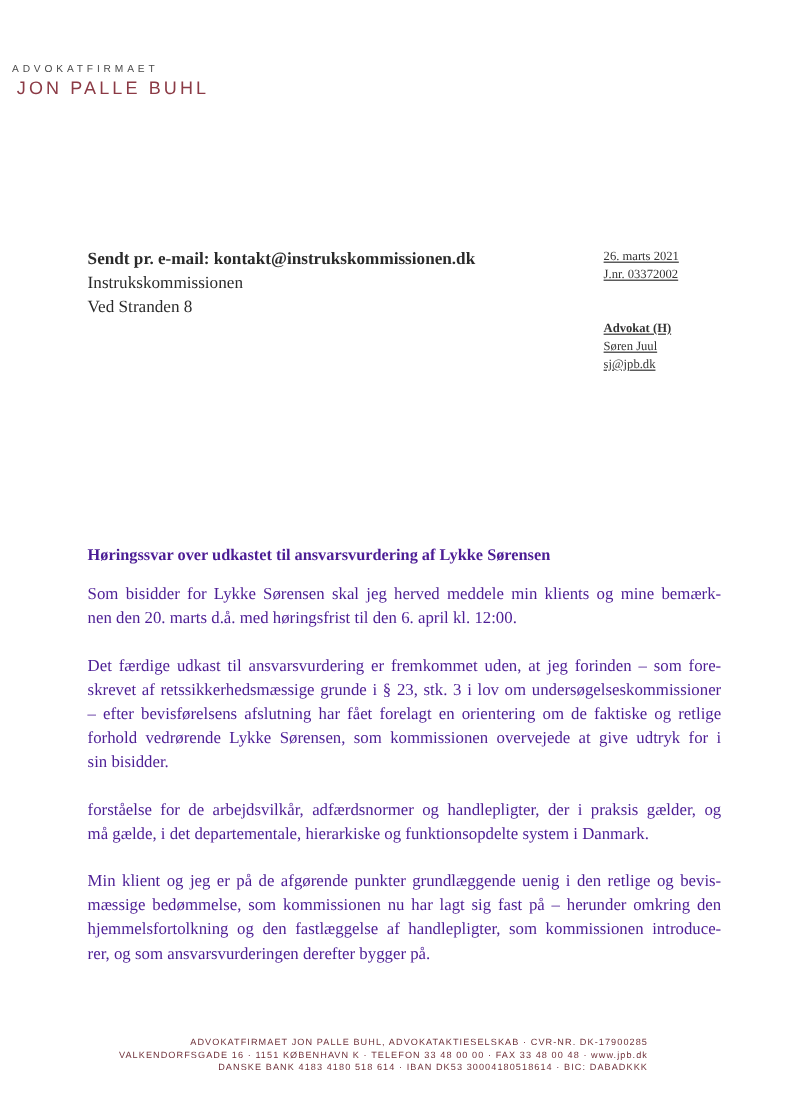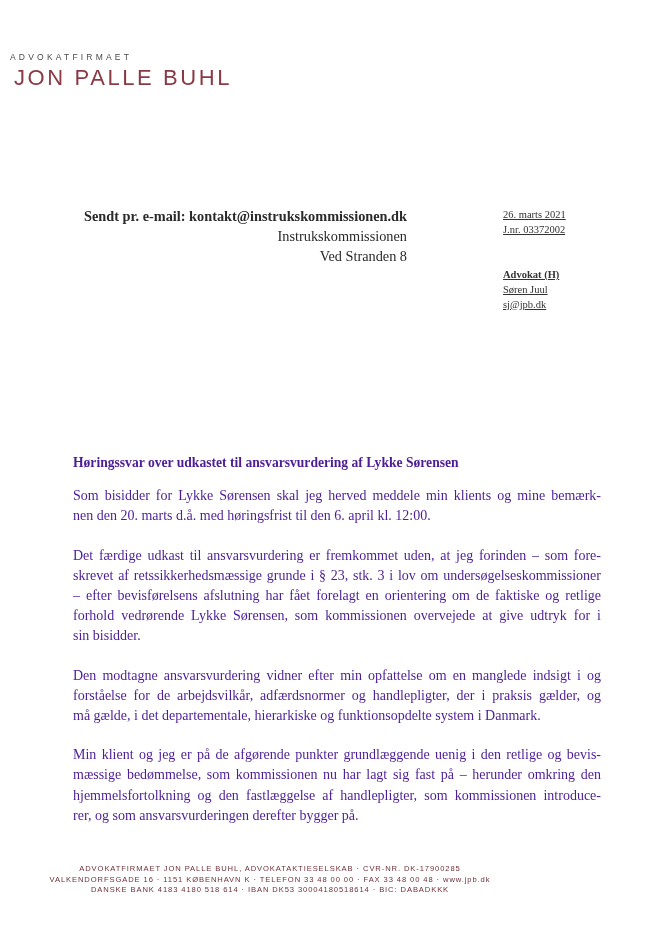--- a/index.html
+++ b/index.html
@@ -1,30 +1,30 @@
 <!DOCTYPE html>
 <html><head>
 <meta charset="utf-8">
 <style>
   html, body { margin:0; padding:0; background:#ffffff; }
   body { width:661px; height:933px; position:relative; overflow:hidden; font-family:"Liberation Serif","DejaVu Serif",serif; color:#2a2a2a; }
   .letterhead { position:absolute; left:0; top:52px; width:661px; text-align:left; }
   .lh-top { font-family:"Liberation Sans","DejaVu Sans",sans-serif; font-size:8.5px; letter-spacing:3.2px; color:#4a4a4a; margin-left:10px; }
-  .lh-name { font-family:"Liberation Sans","DejaVu Sans",sans-serif; font-size:22px; letter-spacing:2.6px; color:#8b3a45; margin-top:3px; margin-left:14px; }
-  .recipient { position:absolute; left:84px; top:206px; font-size:14.3px; line-height:20px;text-align:right; }
+  .lh-name { font-family:"Liberation Sans","DejaVu Sans",sans-serif; font-size:15px; letter-spacing:2.6px; color:#8b3a45; margin-top:3px; margin-left:14px; }
+  .recipient { position:absolute; left:73px; top:206px; font-size:14.3px; line-height:20px; }
   .recipient .bold { font-weight:bold; }
   .meta { position:absolute; left:503px; top:207px; font-size:10.5px; line-height:15px; color:#333;text-decoration:underline; }
   .meta .gap { height:30px; }
   .meta .bold { font-weight:bold; }
   .body { position:absolute; left:73px; top:453px; width:528px; font-size:14px; line-height:20.2px; color:#4c1d95; }
   .subject { font-weight:bold; font-size:13.6px; margin-bottom:13px; }
   .para { text-align:justify; margin:0 0 19px 0; }
   .line { display:block; text-align:justify; text-align-last:justify; white-space:nowrap; }
   .line.last { text-align-last:left; }
-  .footer { position:absolute; left:0; top:864px; width:540px; text-align:center; font-family:"Liberation Sans","DejaVu Sans",sans-serif; font-size:7.6px; letter-spacing:0.9px; color:#6e2f38; line-height:10.5px; }
+  .footer { position:absolute; left:0; top:864px; width:540px; text-align:right; font-family:"Liberation Sans","DejaVu Sans",sans-serif; font-size:7.6px; letter-spacing:0.9px; color:#6e2f38; line-height:10.5px; }
 </style>
 </head>
 <body>
 
 <div class="letterhead">
   <div class="lh-top">ADVOKATFIRMAET</div>
   <div class="lh-name">JON PALLE BUHL</div>
 </div>
 
 <div class="recipient">
@@ -52,21 +52,20 @@
 
   <div class="para">
     <span class="line">Det færdige udkast til ansvarsvurdering er fremkommet uden, at jeg forinden – som fore-</span>
     <span class="line">skrevet af retssikkerhedsmæssige grunde i § 23, stk. 3 i lov om undersøgelseskommissioner</span>
     <span class="line">– efter bevisførelsens afslutning har fået forelagt en orientering om de faktiske og retlige</span>
     <span class="line">forhold vedrørende Lykke Sørensen, som kommissionen overvejede at give udtryk for i</span>
     <span class="line last">sin bisidder.</span>
   </div>
 
   <div class="para">
-    <span class="line">Den modtagne ansvarsvurdering vidner efter min opfattelse om en manglede indsigt i og</span>
     <span class="line">forståelse for de arbejdsvilkår, adfærdsnormer og handlepligter, der i praksis gælder, og</span>
     <span class="line last">må gælde, i det departementale, hierarkiske og funktionsopdelte system i Danmark.</span>
   </div>
 
   <div class="para">
     <span class="line">Min klient og jeg er på de afgørende punkter grundlæggende uenig i den retlige og bevis-</span>
     <span class="line">mæssige bedømmelse, som kommissionen nu har lagt sig fast på – herunder omkring den</span>
     <span class="line">hjemmelsfortolkning og den fastlæggelse af handlepligter, som kommissionen introduce-</span>
     <span class="line last">rer, og som ansvarsvurderingen derefter bygger på.</span>
   </div>

